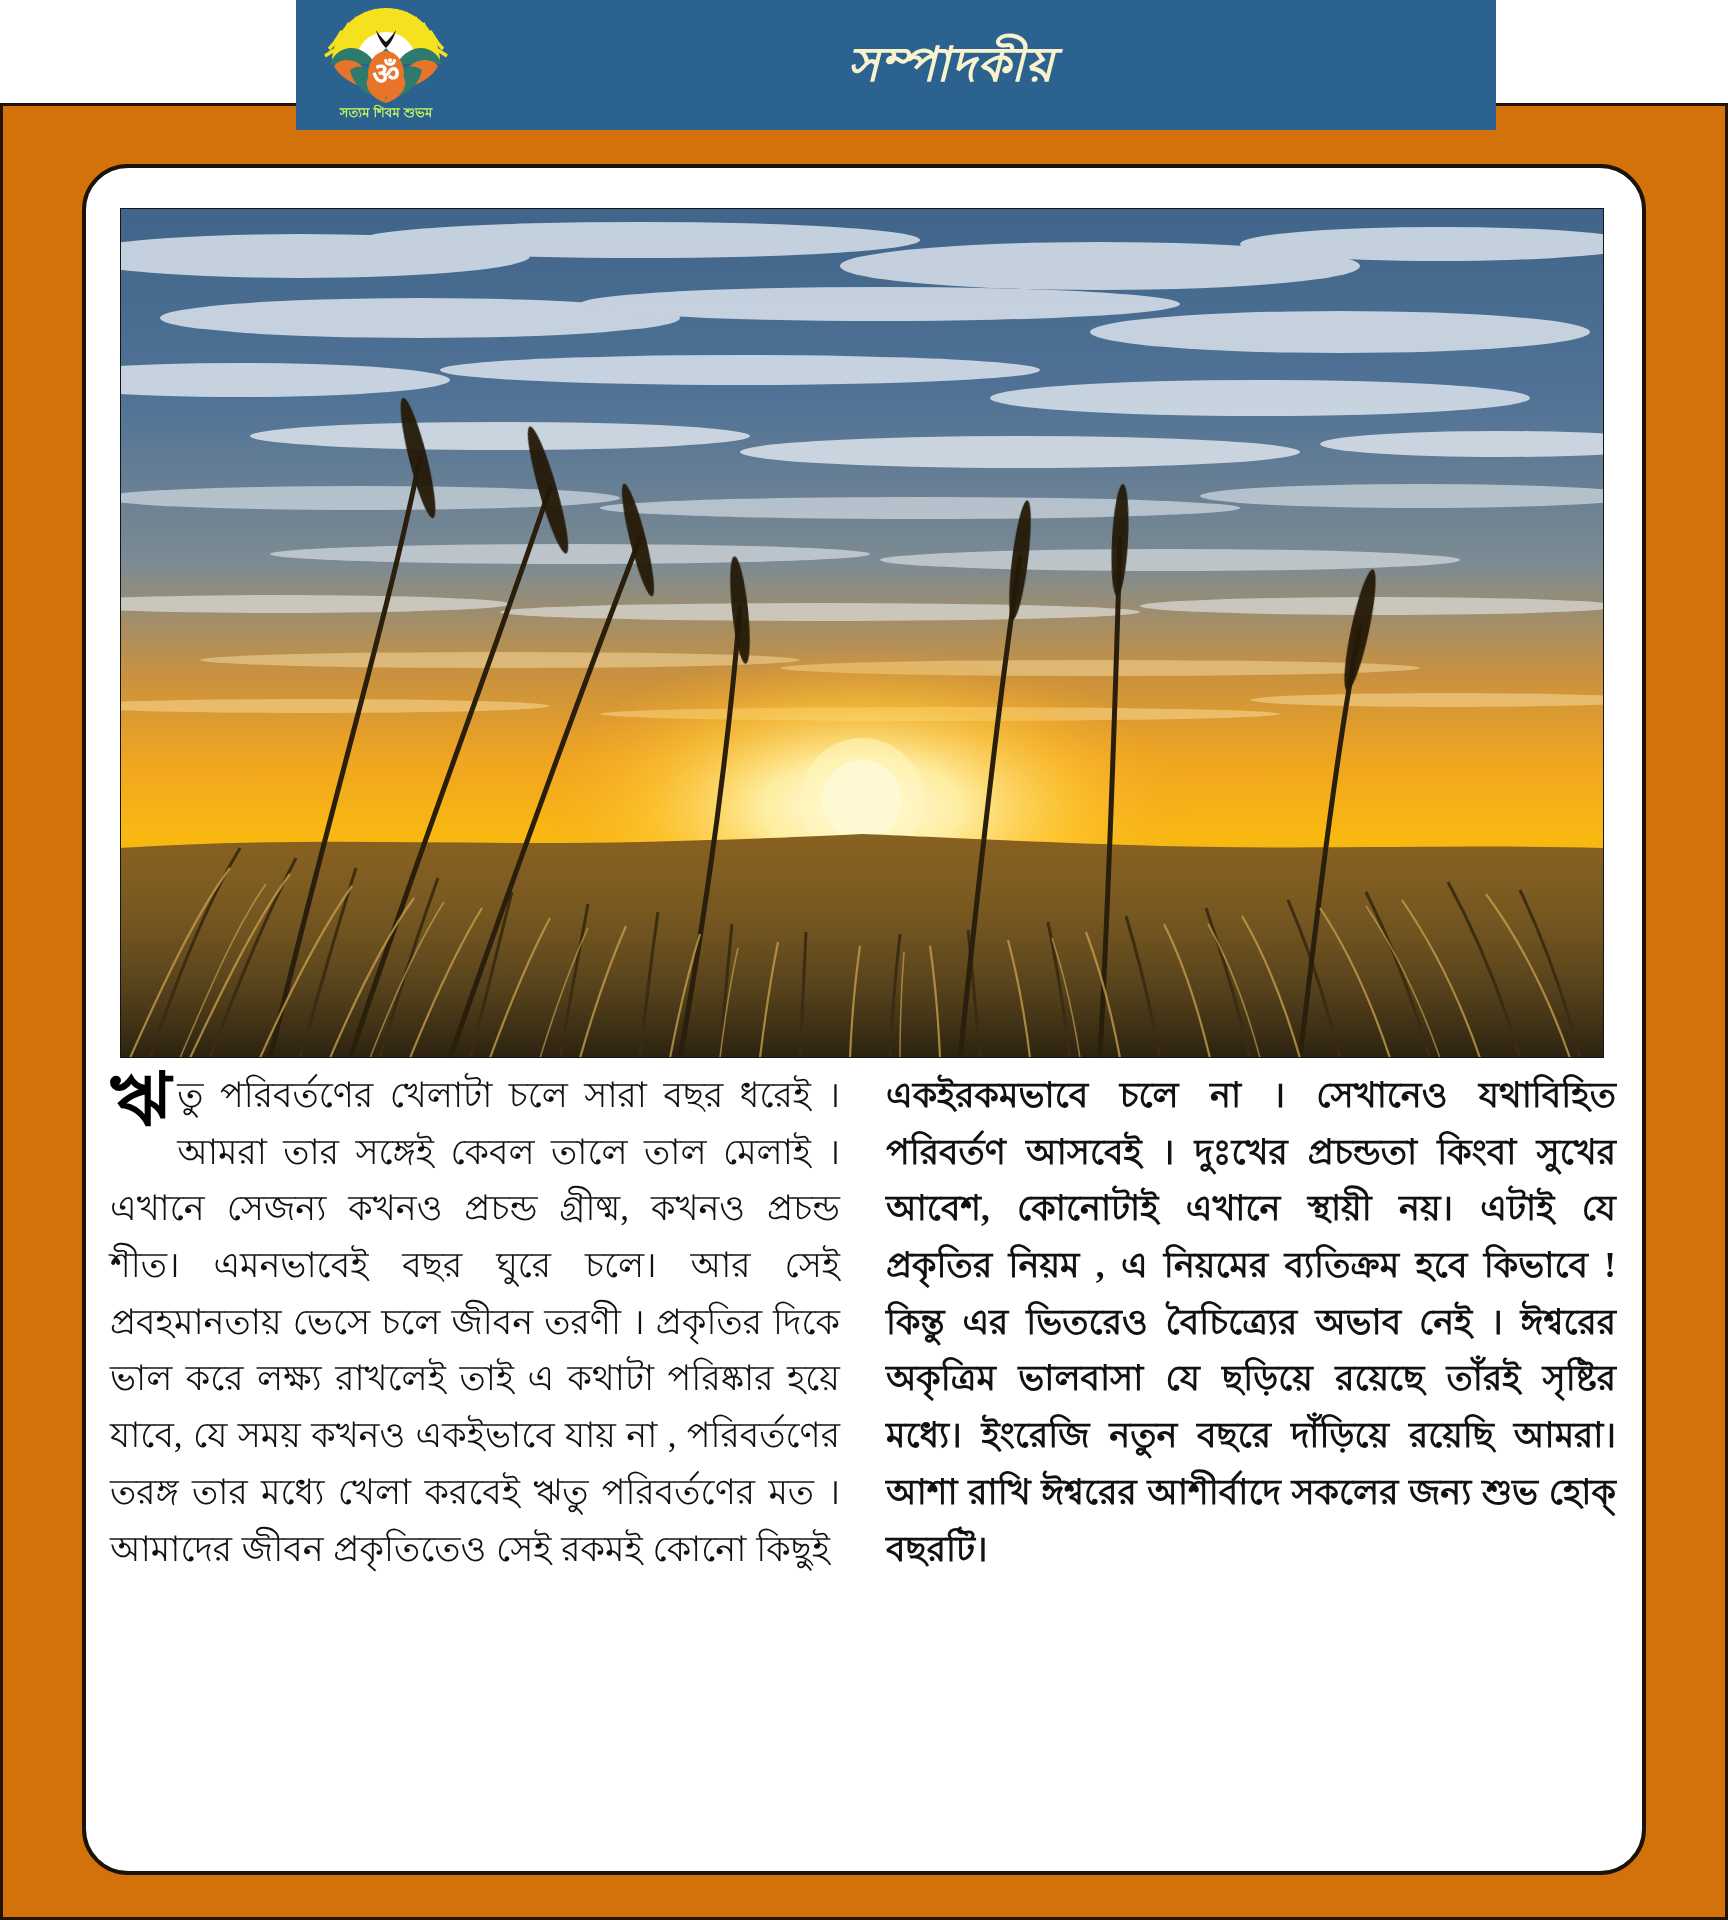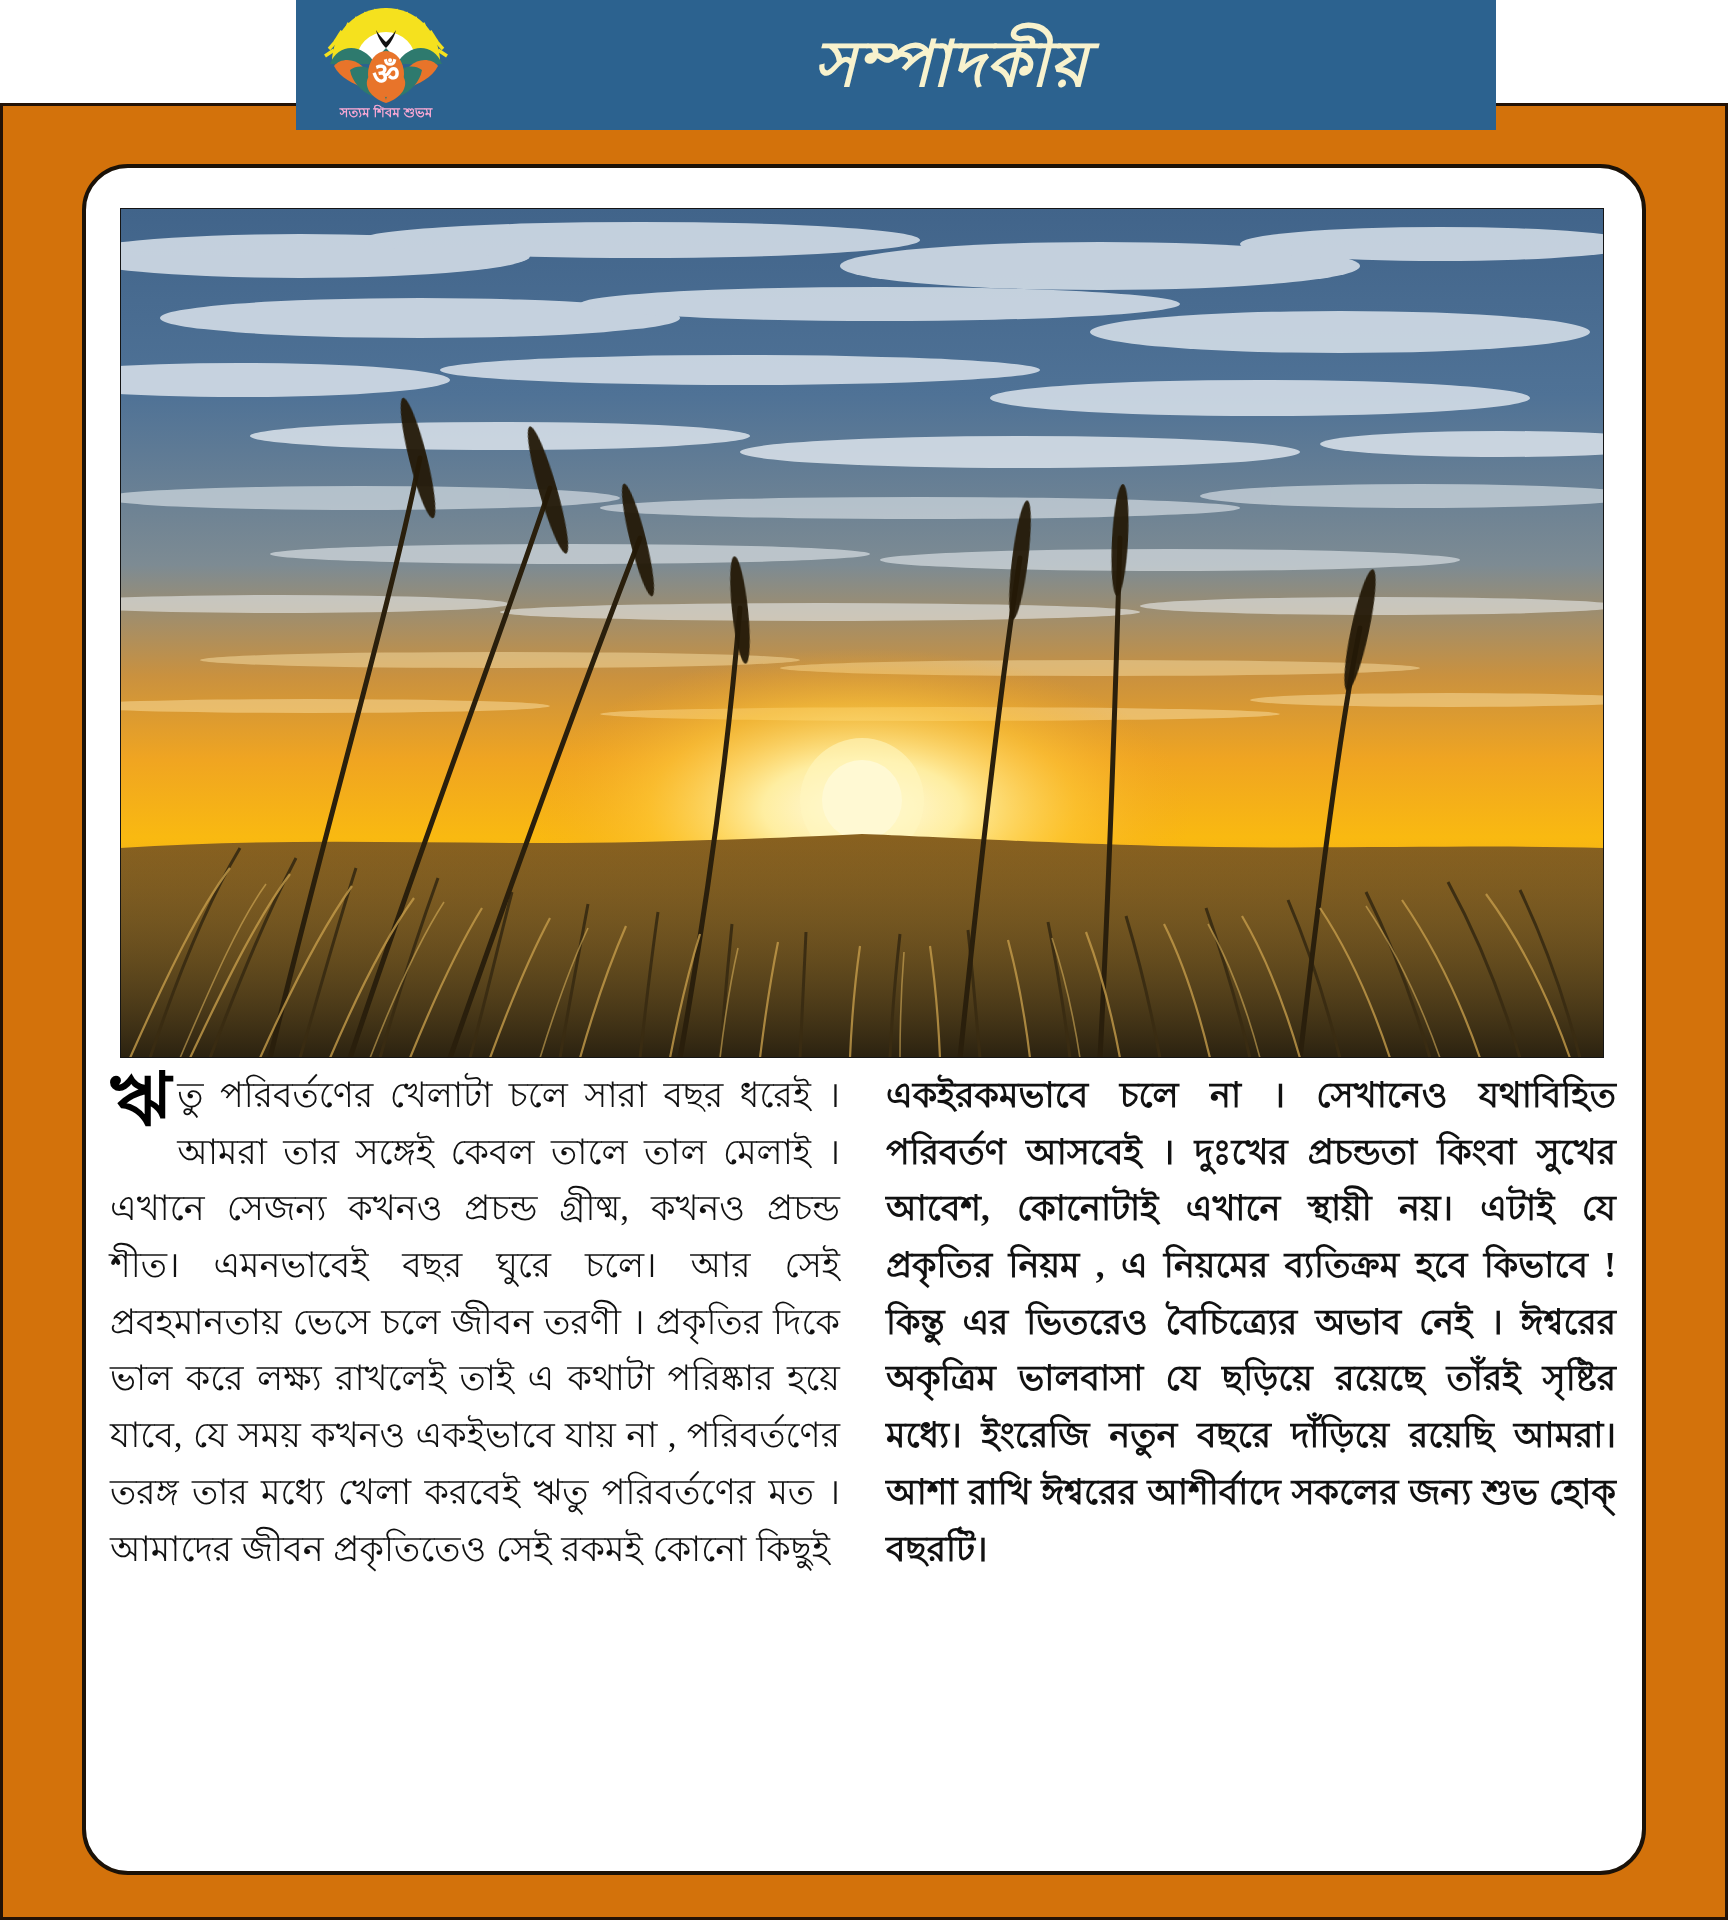--- a/index.html
+++ b/index.html
@@ -71,39 +71,39 @@
   .logo-mark {
     position: relative;
     width: 140px;
     height: 104px;
   }
 
   .logo-caption {
     font-family: "Liberation Sans", sans-serif;
     font-size: 13px;
     font-weight: 700;
-    color: #f9a8d4;
+    color: #bef264;
     letter-spacing: 0.2px;
     line-height: 1;
     white-space: nowrap;
     margin-top: -2px;
   }
 
   .header-title-wrap {
     flex: 1 1 auto;
     display: flex;
     align-items: center;
     justify-content: center;
     height: 130px;
     padding-right: 70px;
   }
 
   .header-title {
     font-family: "Liberation Serif", "DejaVu Serif", serif;
-    font-size: 64px;
+    font-size: 48px;
     font-weight: 700;
     font-style: italic;
     color: #f8f2cd;
     line-height: 1;
     letter-spacing: 1px;
     white-space: nowrap;
   }
 
   
   .photo {

